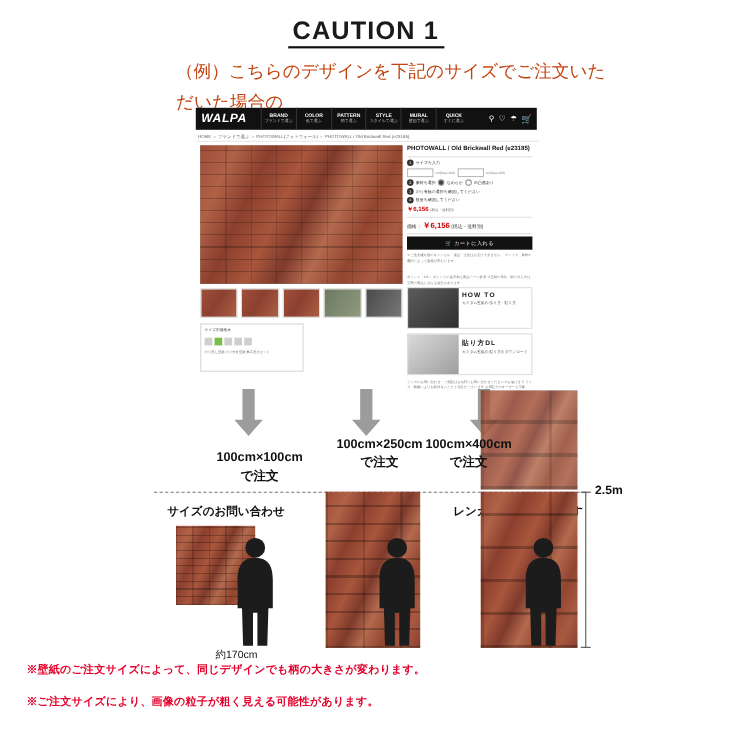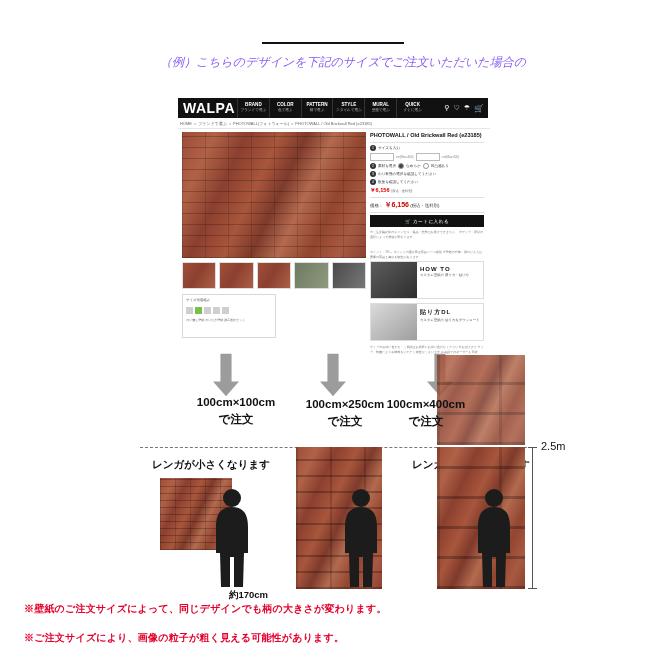--- a/index.html
+++ b/index.html
@@ -40,24 +40,23 @@
     height: 2px;
     background: #111;
   }
 
   
   .lead {
     position: absolute;
     left: 160px;
     top: 52px;
     width: 400px;
-    font-size: 12px;
+    font-size: 16px;
     line-height: 1.75;
-    color: #8b5cf6;
-    font-style: italic;
+    color: #c2410c;
   }
 
   
   .browser {
     position: absolute;
     left: 178px;
     top: 98px;
     width: 310px;
     height: 248px;
     background: #fff;
@@ -65,25 +64,26 @@
   .walpa-bar {
     position: absolute;
     left: 0; top: 0;
     width: 310px; height: 20px;
     background: #111;
     display: flex;
     align-items: center;
   }
   .walpa-logo {
     color: #fff;
-    font-size: 14px;
+    font-size: 11px;
     font-weight: bold;
     letter-spacing: 0.5px;
     padding-left: 5px;
     width: 54px;
+    font-style: italic;
   }
   .walpa-nav {
     display: flex;
     flex: 1;
     height: 20px;
     align-items: stretch;
   }
   .walpa-nav-item {
     flex: 1;
     color: #fff;
@@ -368,21 +368,21 @@
     height: 1px;
     background: #555;
   }
   .height-bracket::before { top: 0; }
   .height-bracket::after { bottom: 0; }
   .height-label {
     position: absolute;
     left: 541px;
     top: 440px;
     font-size: 11px;
-    font-weight: normal;
+    font-weight: bold;
     color: #111;
   }
 
   
   .result-caption {
     position: absolute;
     font-size: 10.5px;
     font-weight: bold;
     color: #111;
     white-space: nowrap;
@@ -390,41 +390,41 @@
 
   
   .person {
     position: absolute;
     bottom: 0;
   }
   .person-label {
     position: absolute;
     font-size: 9.5px;
     color: #111;
-    text-align: right;
-    font-weight: bold;
+    text-align: left;
   }
 
   
   .warn {
     position: absolute;
     left: 24px;
     font-size: 10px;
     font-weight: bold;
     color: #e4002b;
     letter-spacing: 0.2px;
   }
   .warn.w1 { top: 602px; }
   .warn.w2 { top: 631px; }
 </style>
 </head>
 <body>
 
 <div class="page">
 
+  <div class="title">CAUTION 1</div>
   <div class="title-underline"></div>
 
   <div class="lead">
     <div>（例）こちらのデザインを下記のサイズでご注文いただいた場合の</div>
   </div>
 
   <div class="browser">
 
     <div class="walpa-bar">
       <div class="walpa-logo">WALPA</div>
@@ -570,38 +570,38 @@
   </svg>
   <svg class="arrow" style="left:320px; top:352px;" width="28" height="46" viewBox="0 0 28 46">
     <polygon points="8,0 20,0 20,30 28,30 14,46 0,30 8,30" fill="#9c9c9c"></polygon>
   </svg>
   <svg class="arrow" style="left:427px; top:352px;" width="28" height="46" viewBox="0 0 28 46">
     <polygon points="8,0 20,0 20,30 28,30 14,46 0,30 8,30" fill="#9c9c9c"></polygon>
   </svg>
 
   <div class="brick coarse preview" style="left:437px; top:355px; width:88px; height:90px;"></div>
 
-  <div class="order-label" style="left:178px; top:394px; width:116px;">
+  <div class="order-label" style="left:178px; top:408px; width:116px;">
     <span>100cm×100cm</span><br>
     <span>で注文</span>
   </div>
   <div class="order-label" style="left:287px; top:396px; width:116px;">
     <span>100cm×250cm</span><br>
     <span>で注文</span>
   </div>
   <div class="order-label" style="left:368px; top:396px; width:116px;">
     <span>100cm×400cm</span><br>
     <span>で注文</span>
   </div>
 
   <div class="dashline"></div>
   <div class="height-bracket"></div>
   <div class="height-label">2.5m</div>
 
-  <div class="result-caption" style="left:152px; top:458px;">レンガが小さくなります</div>
+  <div class="result-caption" style="left:152px; top:458px;">サイズのお問い合わせ</div>
   <div class="result-caption" style="left:412px; top:458px;">レンガが大きくなります</div>
 
   <div class="brick fine" style="left:160px; top:478px; width:72px; height:72px;"></div>
   <div class="brick mid" style="left:296px; top:447px; width:86px; height:142px;"></div>
   <div class="brick coarse" style="left:437px; top:447px; width:88px; height:142px;"></div>
 
   <svg class="person" style="left:208px; top:487px;" width="48" height="102" viewBox="0 0 48 102">
     <circle cx="24" cy="11" r="9" fill="#1c1c1c"></circle>
     <path d="M24 20 C12 20 8 28 8 40 L8 66 L12 66 L13 100 L22 100 L22 70 L26 70 L26 100 L35 100 L36 66 L40 66 L40 40 C40 28 36 20 24 20 Z" fill="#1c1c1c"></path>
   </svg>

